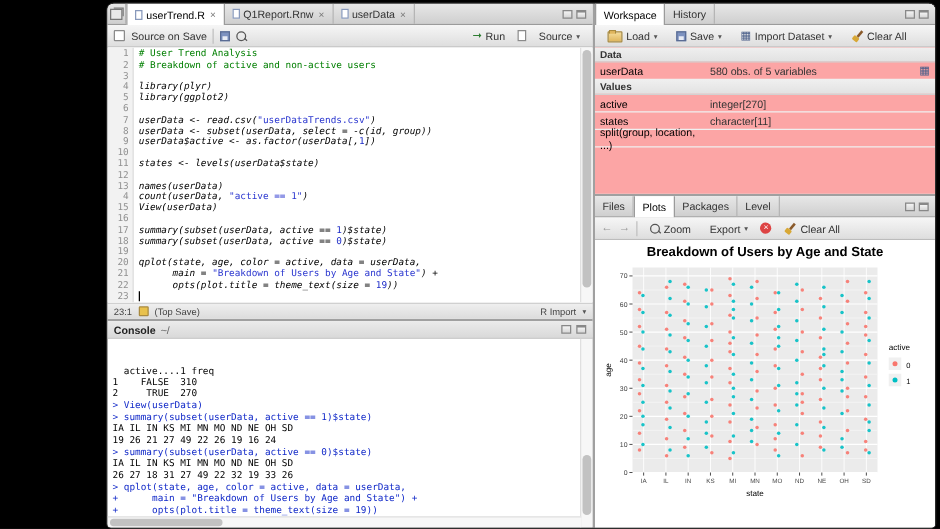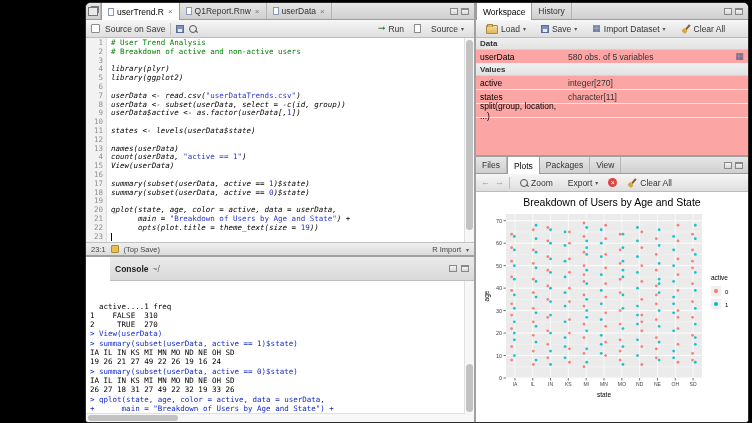--- a/index.html
+++ b/index.html
@@ -70,40 +70,40 @@
   .tok-str{color:#2a36cf;}
   .tok-num{color:#1d2cc8;}
   .tok-p{color:#000;font-style:italic;}
   .caret{display:inline-block;width:1px;height:8px;background:#000;vertical-align:-1px;}
   .vscroll{position:absolute;right:0;top:0;bottom:0;width:9px;background:#f7f7f7;border-left:1px solid #e0e0e0;}
   .vthumb{position:absolute;left:1px;right:1px;border-radius:4px;background:#c2c2c2;}
   .statusbar{height:13px;flex:0 0 auto;background:linear-gradient(#efefef,#dcdcdc);border-top:1px solid #c2c2c2;
     display:flex;align-items:center;gap:5px;padding:0 5px;font-size:7.5px;color:#444;box-sizing:border-box;}
   .scope-icon{width:6px;height:6px;background:#e8c14d;border:1px solid #a98a3f;border-radius:1px;display:inline-block;}
   
-  .console-header{height:24px;flex:0 0 auto;background:linear-gradient(#ebebeb,#d9d9d9);border-bottom:1px solid #bdbdbd;
-    display:flex;align-items:center;gap:4px;padding:0 5px;font-size:8.5px;color:#222;box-sizing:border-box;margin-left:24px;}
+  .console-header{height:14px;flex:0 0 auto;background:linear-gradient(#ebebeb,#d9d9d9);border-bottom:1px solid #bdbdbd;
+    display:flex;align-items:center;gap:4px;padding:0 5px;font-size:8.5px;color:#222;box-sizing:border-box;}
   .console-title{font-weight:bold;}
   .console-path{color:#666;}
   .console-body{flex:1;position:relative;font-family:"DejaVu Sans Mono",monospace;font-size:7.5px;line-height:9.3px;
     padding:2px 10px 2px 4px;white-space:pre;overflow:hidden;}
   .cline.in{color:#1028c8;}
   .cline.out{color:#000;}
   .hscroll{position:absolute;left:0;right:9px;bottom:0;height:8px;background:#f7f7f7;border-top:1px solid #e0e0e0;}
   .hthumb{position:absolute;top:1px;bottom:1px;left:2px;width:90px;border-radius:4px;background:#c2c2c2;}
   
   .ws-table{flex:1;overflow:hidden;font-size:8.5px;background:#fca5a5;}
   .ws-section{background:linear-gradient(#efefef,#e2e2e2);border-bottom:1px solid #d2d2d2;font-weight:bold;font-size:8px;
     padding:1px 4px;color:#333;}
   .ws-row{display:flex;align-items:center;border-bottom:1px solid #efefef;padding:0 4px;height:13px;}
   .ws-name{width:88px;flex:0 0 auto;color:#000;overflow:hidden;}
   .ws-value{flex:1;color:#333;overflow:hidden;}
   
   .plot-area{flex:1;background:#fff;display:flex;flex-direction:column;align-items:center;min-height:0;padding-top:2px;}
-  .plot-title{font-size:10.5px;font-weight:normal;color:#000;margin:2px 16px 0;text-align:right;}
+  .plot-title{font-size:10.5px;font-weight:bold;color:#000;margin:2px 16px 0;text-align:right;}
   svg text{font-family:"Liberation Sans",sans-serif;}
 </style>
 </head>
 <body>
 
 <div class="window">
 
 
   <div class="main">
 
@@ -280,21 +280,21 @@
               <div class="tab">
                 <span class="tab-label">Files</span>
               </div>
               <div class="tab active">
                 <span class="tab-label">Plots</span>
               </div>
               <div class="tab">
                 <span class="tab-label">Packages</span>
               </div>
               <div class="tab">
-                <span class="tab-label">View</span>
+                <span class="tab-label">Level</span>
               </div>
             </div>
           <div class="tab-spacer"></div>
           <div class="minmax">
             <span class="mm-icon"></span>
             <span class="mm-icon max"></span>
           </div>
         </div>
         <div class="toolbar">
           <span class="icon-arrow dim">←</span>

